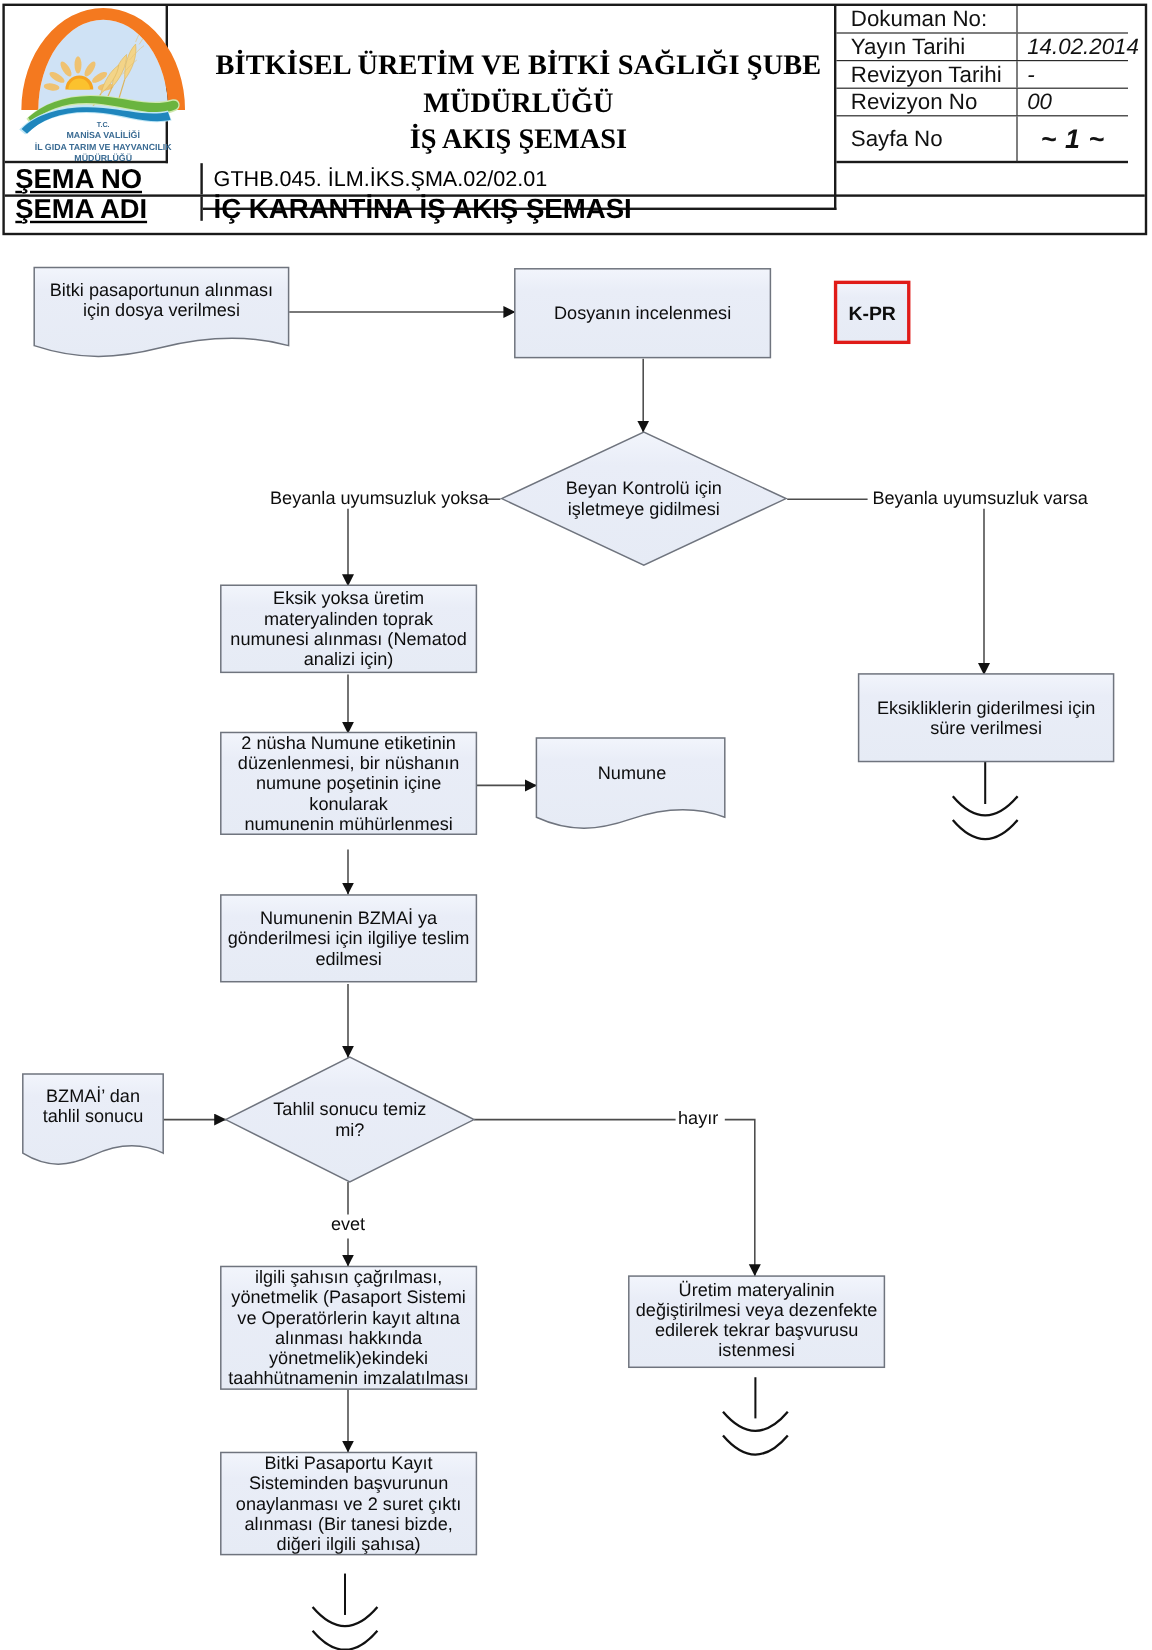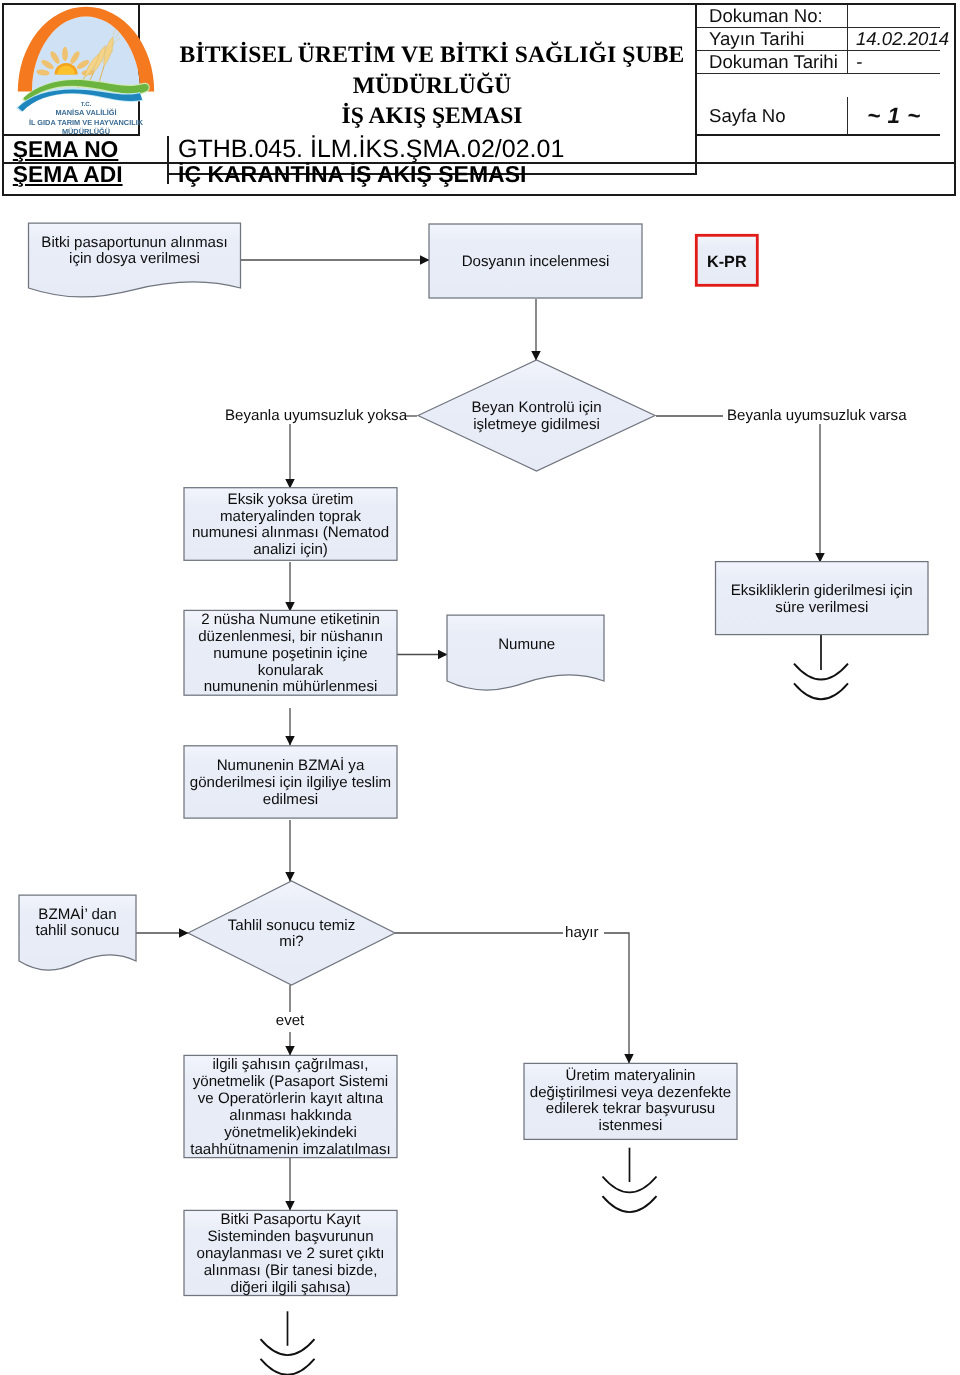--- a/index.html
+++ b/index.html
@@ -244,32 +244,36 @@
     <div class="hdr-meta">
       <div class="mrow" style="top:0;height:23px;">
         <div class="mkey">Dokuman No:</div>
         <div class="mval"></div>
       </div>
       <div class="mrow" style="top:23px;height:23px;">
         <div class="mkey">Yayın Tarihi</div>
         <div class="mval">14.02.2014</div>
       </div>
       <div class="mrow" style="top:46px;height:23px;">
-        <div class="mkey">Dokuman Tarihi</div>
+        <div class="mkey">Revizyon Tarihi</div>
         <div class="mval">-</div>
+      </div>
+      <div class="mrow" style="top:69px;height:23px;">
+        <div class="mkey">Revizyon No</div>
+        <div class="mval">00</div>
       </div>
       <div class="mrow" style="top:92px;height:38px;">
         <div class="mkey">Sayfa No</div>
         <div class="mval big">~ 1 ~</div>
       </div>
     </div>
 
     <div class="srow" style="top:131px;height:28px;border-bottom:2px solid #1a1a1a;">
       <div class="skey">ŞEMA NO</div>
-      <div class="sval" style="font-size:25px;">GTHB.045. İLM.İKS.ŞMA.02/02.01</div>
+      <div class="sval" style="font-size:18px;">GTHB.045. İLM.İKS.ŞMA.02/02.01</div>
     </div>
     <div class="srow" style="top:159px;height:20px;border-radius:12px;">
       <div class="skey">ŞEMA ADI</div>
       <div class="sval" style="font-size:23.0px;font-weight:bold;">İÇ KARANTİNA İŞ AKIŞ ŞEMASI</div>
     </div>
 
   </div>
 
 </div>
 

